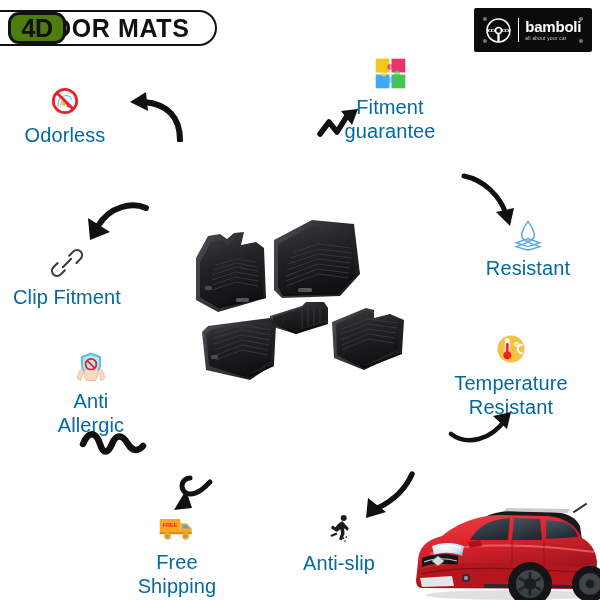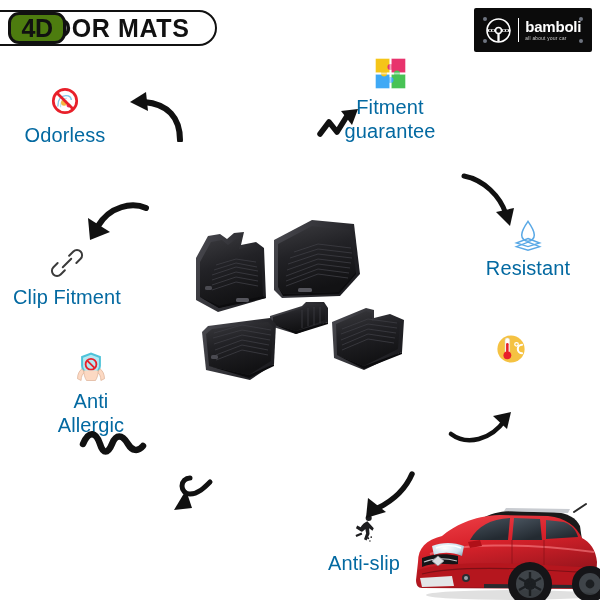--- a/index.html
+++ b/index.html
@@ -133,21 +133,21 @@
     white-space: pre-line;
   }
 
   .f-odorless    { left: -10px;  top: 82px;  }
   .f-fitment     { left: 315px;  top: 54px;  }
   .f-clip        { left: -8px;   top: 244px; }
   .f-waterproof  { left: 453px;  top: 215px; }
   .f-antiallergic{ left: 16px;   top: 348px; justify-content: space-between; }
   .f-temperature { left: 436px;  top: 330px; }
   .f-shipping    { left: 102px;  top: 509px; }
-  .f-antislip    { left: 289px;  top: 510px; }
+  .f-antislip    { left: 264px;  top: 510px; }
 
   
   .decor {
     position: absolute;
     pointer-events: none;
   }
   .a-odorless  { left: 122px; top: 88px;  width: 62px; height: 54px; }
   .a-fitment   { left: 316px; top: 106px; width: 52px; height: 36px; }
   .a-clip      { left: 82px;  top: 196px; width: 68px; height: 58px; }
   .a-water     { left: 458px; top: 168px; width: 60px; height: 62px; }
@@ -379,22 +379,41 @@
     <div class="feature-icon">
       <svg viewBox="0 0 40 40" width="34" height="34">
         <circle cx="20" cy="20" r="16" fill="#f5c242"></circle>
         <rect x="13" y="7" width="5.4" height="18" rx="2.7" fill="#ffffff" stroke="#d9d9d9" stroke-width="0.6"></rect>
         <circle cx="15.7" cy="27.4" r="4.6" fill="#e8202a"></circle>
         <rect x="14.2" y="13" width="3" height="13" rx="1.5" fill="#e8202a"></rect>
         <circle cx="26.5" cy="14.5" r="2.1" fill="none" stroke="#ffffff" stroke-width="1.5"></circle>
         <path d="M33 15 A5 5 0 1 0 33 25" fill="none" stroke="#ffffff" stroke-width="2.4" stroke-linecap="round"></path>
       </svg>
     </div>
-  </div>
-
+    <div class="feature-label">Temperature
+Resistant</div>
+  </div>
+
+  <div class="feature f-shipping">
+    <div class="feature-icon">
+      <svg viewBox="0 0 44 34" width="40" height="31">
+        <rect x="2" y="6" width="24" height="17" rx="1.6" fill="#f9a825"></rect>
+        <path d="M26 11 L33 11 L39 17 L39 23 L26 23 Z" fill="#f9a825"></path>
+        <path d="M28.5 12.8 L32.4 12.8 L36.6 17 L28.5 17 Z" fill="#4fa8e0"></path>
+        <rect x="2" y="21" width="37" height="2.6" fill="#e08b12"></rect>
+        <text x="14" y="15.6" font-family="'Liberation Sans',sans-serif" font-size="6.4" font-weight="700" fill="#e8202a" text-anchor="middle">FREE</text>
+        <circle cx="11" cy="26" r="4" fill="#f9a825"></circle>
+        <circle cx="11" cy="26" r="1.7" fill="#4fa8e0"></circle>
+        <circle cx="32" cy="26" r="4" fill="#f9a825"></circle>
+        <circle cx="32" cy="26" r="1.7" fill="#4fa8e0"></circle>
+      </svg>
+    </div>
+    <div class="feature-label">Free
+Shipping</div>
+  </div>
 
   <div class="feature f-antislip">
     <div class="feature-icon">
       <svg viewBox="0 0 40 40" width="34" height="34">
         <circle cx="25.5" cy="7" r="3.6" fill="#1d1d1f"></circle>
         <path d="M24 11 C21 12 18 15 16 18 L12 16 L10.5 19 L16.5 23 C18 23.5 20 22 21.5 20 L22.5 25 L20 32 L23 33.5 L26.5 26 L26 19 L30 22 L31.5 19 Z" fill="#1d1d1f"></path>
         <path d="M10 27 L17 24 L18 26.5 L11 29.5 Z" fill="#1d1d1f"></path>
         <circle cx="25" cy="31" r="1.2" fill="#1d1d1f"></circle>
         <circle cx="28.5" cy="29.5" r="1" fill="#1d1d1f"></circle>
         <circle cx="27" cy="34" r="0.9" fill="#1d1d1f"></circle>

